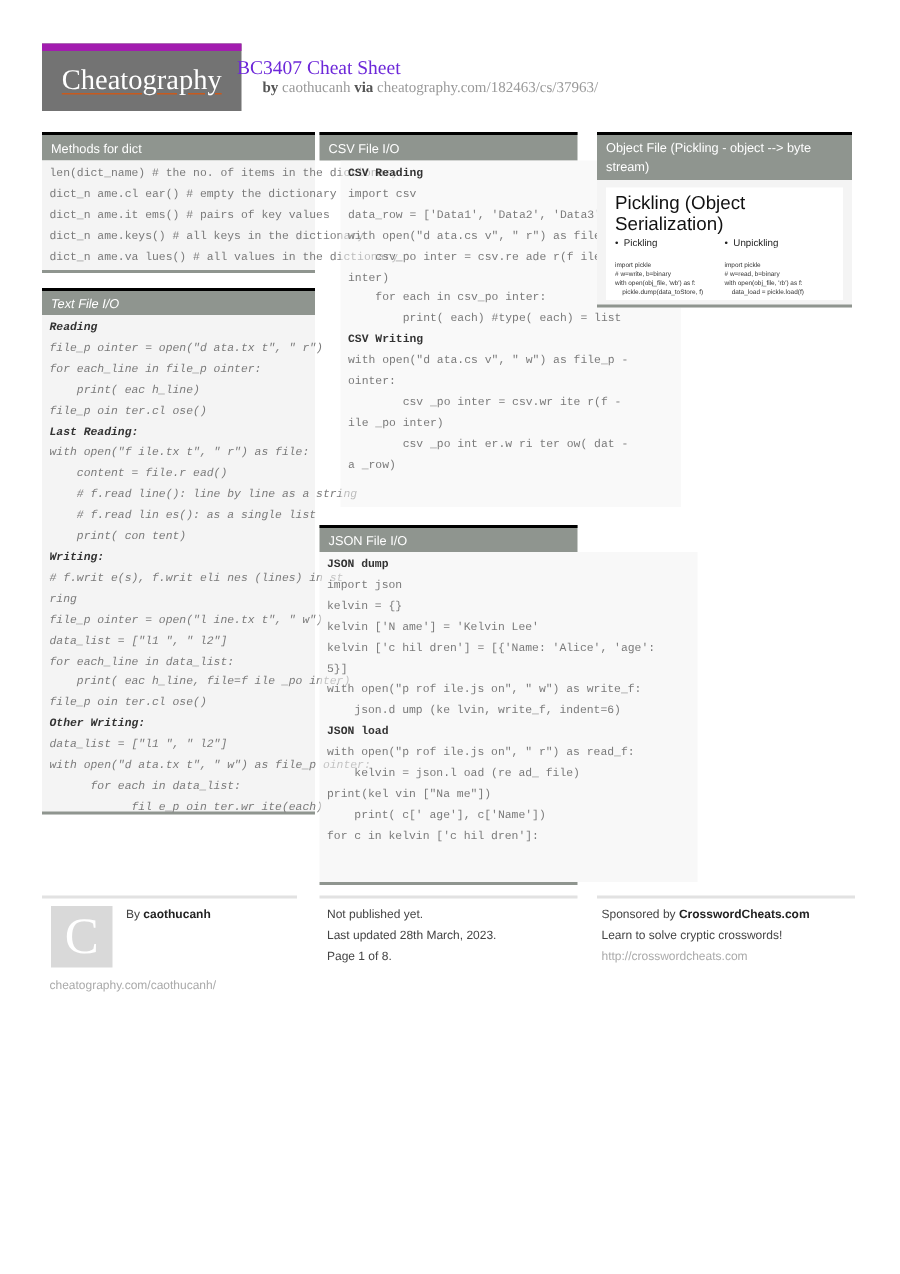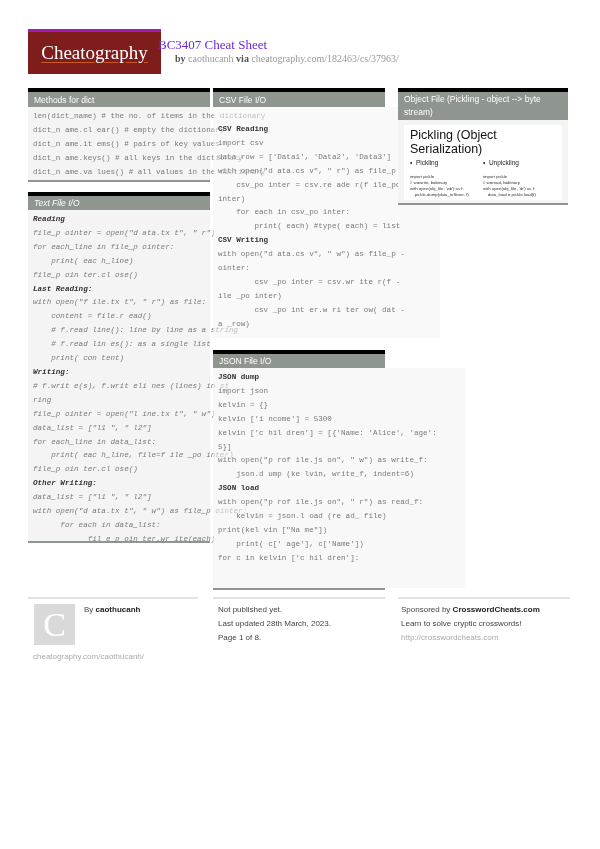--- a/index.html
+++ b/index.html
@@ -2,41 +2,41 @@
 <html><head>
 <meta charset="utf-8">
 <style>
   html, body { margin: 0; padding: 0; }
   body {
     width: 600px; height: 849px; background: #ffffff; position: relative; overflow: hidden;
     font-family: "Liberation Sans", sans-serif; color: #333;
   }
   .logo {
     position: absolute; left: 28px; top: 29px; width: 133px; height: 45px;
-    background: #7f1d1d; border-top: 3px solid #a21caf; box-sizing: border-box;
+    background: #737373; border-top: 5px solid #a21caf; box-sizing: border-box;
     display: flex; align-items: center; justify-content: center;
   }
   .logo span {
     font-family: "Liberation Serif", serif; color: #fff; font-size: 19px;
     text-decoration: underline; text-decoration-color: #c85a1e; text-underline-offset: 3px;
   }
   .title {
     position: absolute; left: 158px; top: 37px; font-family: "Liberation Serif", serif;
     font-size: 13px; color: #6d28d9;
   }
   .byline {
     position: absolute; left: 175px; top: 53px; font-family: "Liberation Serif", serif;
     font-size: 10px; color: #999;
   }
   .byline b { color: #555; font-weight: bold; }
 
   .panel { position: absolute; }
   .panel-header {
     background: #8f958f; color: #fff; font-size: 8.5px; padding: 0 6px;
-    box-sizing: border-box; border-top: 4px solid #000000; display: flex; align-items: center;
+    box-sizing: border-box; border-top: 2px solid #000000; display: flex; align-items: center;
   }
   .panel-body {
     background: #f4f4f4; box-sizing: border-box; padding: 4px 5px;
     border-bottom: 2px solid #8f958f; position: relative;
   }
   .code {
     font-family: "Liberation Mono", monospace; font-size: 7.6px; color: #7a7a7a;
     line-height: 13.9px; white-space: pre; display: block;
   }
   .code.b { color: #333; font-weight: bold; }
@@ -116,21 +116,21 @@
       <span class="code">dict_n ame.it ems() # pairs of key values</span>
       <span class="code">dict_n ame.keys() # all keys in the dictionary</span>
       <span class="code">dict_n ame.va lues() # all values in the dictionary</span>
     </div>
 </div>
 
 <div class="panel" style="left:213px; top:88px; width:172px; z-index:3;">
   <div class="panel-header" style="height:19px;">
     <span>CSV File I/O</span>
   </div>
-  <div class="panel-body" id="csv-body" style="width:227px; height:231px; overflow:visible; border-bottom:none; background:rgba(244,244,244,0.55); padding-top:16px;">
+  <div class="panel-body" id="csv-body" style="width:227px; height:231px; overflow:visible; border-bottom:none; background:rgba(244,244,244,0.55); padding-top:3px;margin-left:14px;">
       <span class="code b">CSV Reading</span>
       <span class="code">import csv</span>
       <span class="code">data_row = ['Data1', 'Data2', 'Data3']</span>
       <span class="code">with open("d ata.cs v", " r") as file_p ointer:</span>
       <span class="code"></span>
       <span class="code">    csv_po inter = csv.re ade r(f ile_po</span>
       <span class="code">inter)</span>
       <span class="code">    for each in csv_po inter:</span>
       <span class="code">        print( each) #type( each) = list</span>
       <span class="code b">CSV Writing</span>
@@ -171,21 +171,21 @@
 </div>
 
 <div class="panel" style="left:213px; top:350px; width:172px; z-index:5;">
   <div class="panel-header" style="height:18px;">
     <span>JSON File I/O</span>
   </div>
   <div class="panel-body" id="json-body" style="width:252px; height:220px; overflow:visible; background:rgba(244,244,244,0.6); border-bottom:none; padding-top:3px;">
       <span class="code b">JSON dump</span>
       <span class="code">import json</span>
       <span class="code">kelvin = {}</span>
-      <span class="code">kelvin ['i ncome'] = 5300</span>
+      <span class="code">kelvin ['N ame'] = 'Kelvin Lee'</span>
       <span class="code">kelvin ['c hil dren'] = [{'Name: 'Alice', 'age':</span>
       <span class="code">5}]</span>
       <span class="code">with open("p rof ile.js on", " w") as write_f:</span>
       <span class="code">    json.d ump (ke lvin, write_f, indent=6)</span>
       <span class="code b">JSON load</span>
       <span class="code">with open("p rof ile.js on", " r") as read_f:</span>
       <span class="code">    kelvin = json.l oad (re ad_ file)</span>
       <span class="code">print(kel vin ["Na me"])</span>
       <span class="code">    print( c[' age'], c['Name'])</span>
       <span class="code">for c in kelvin ['c hil dren']:</span>

